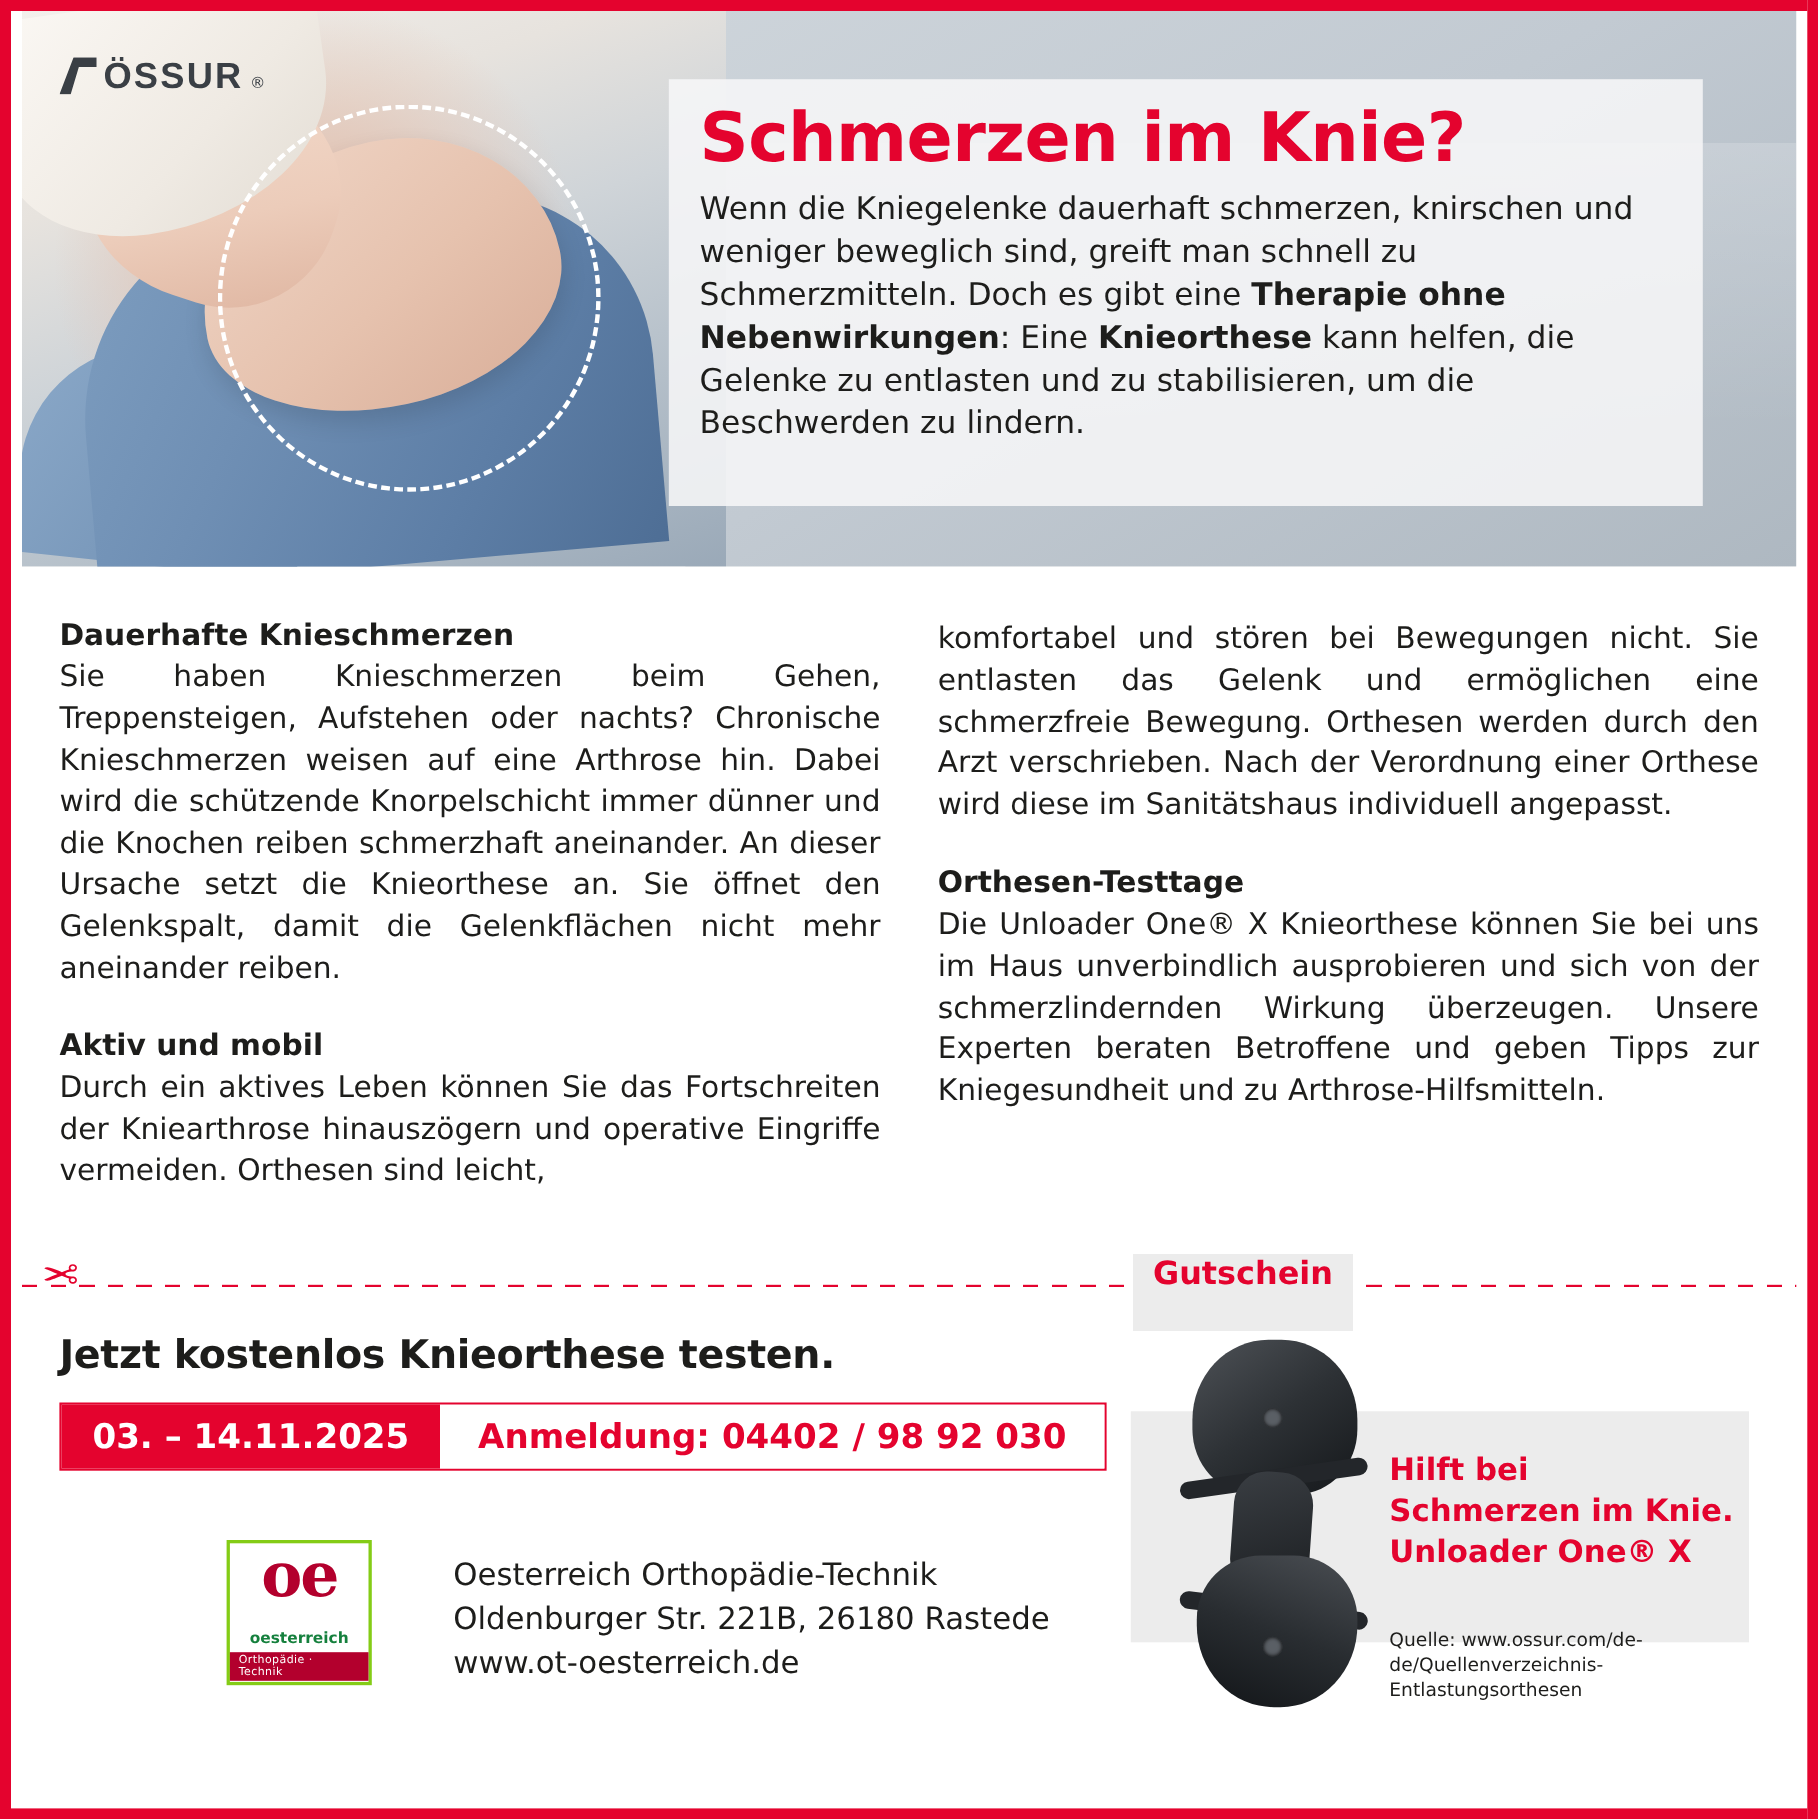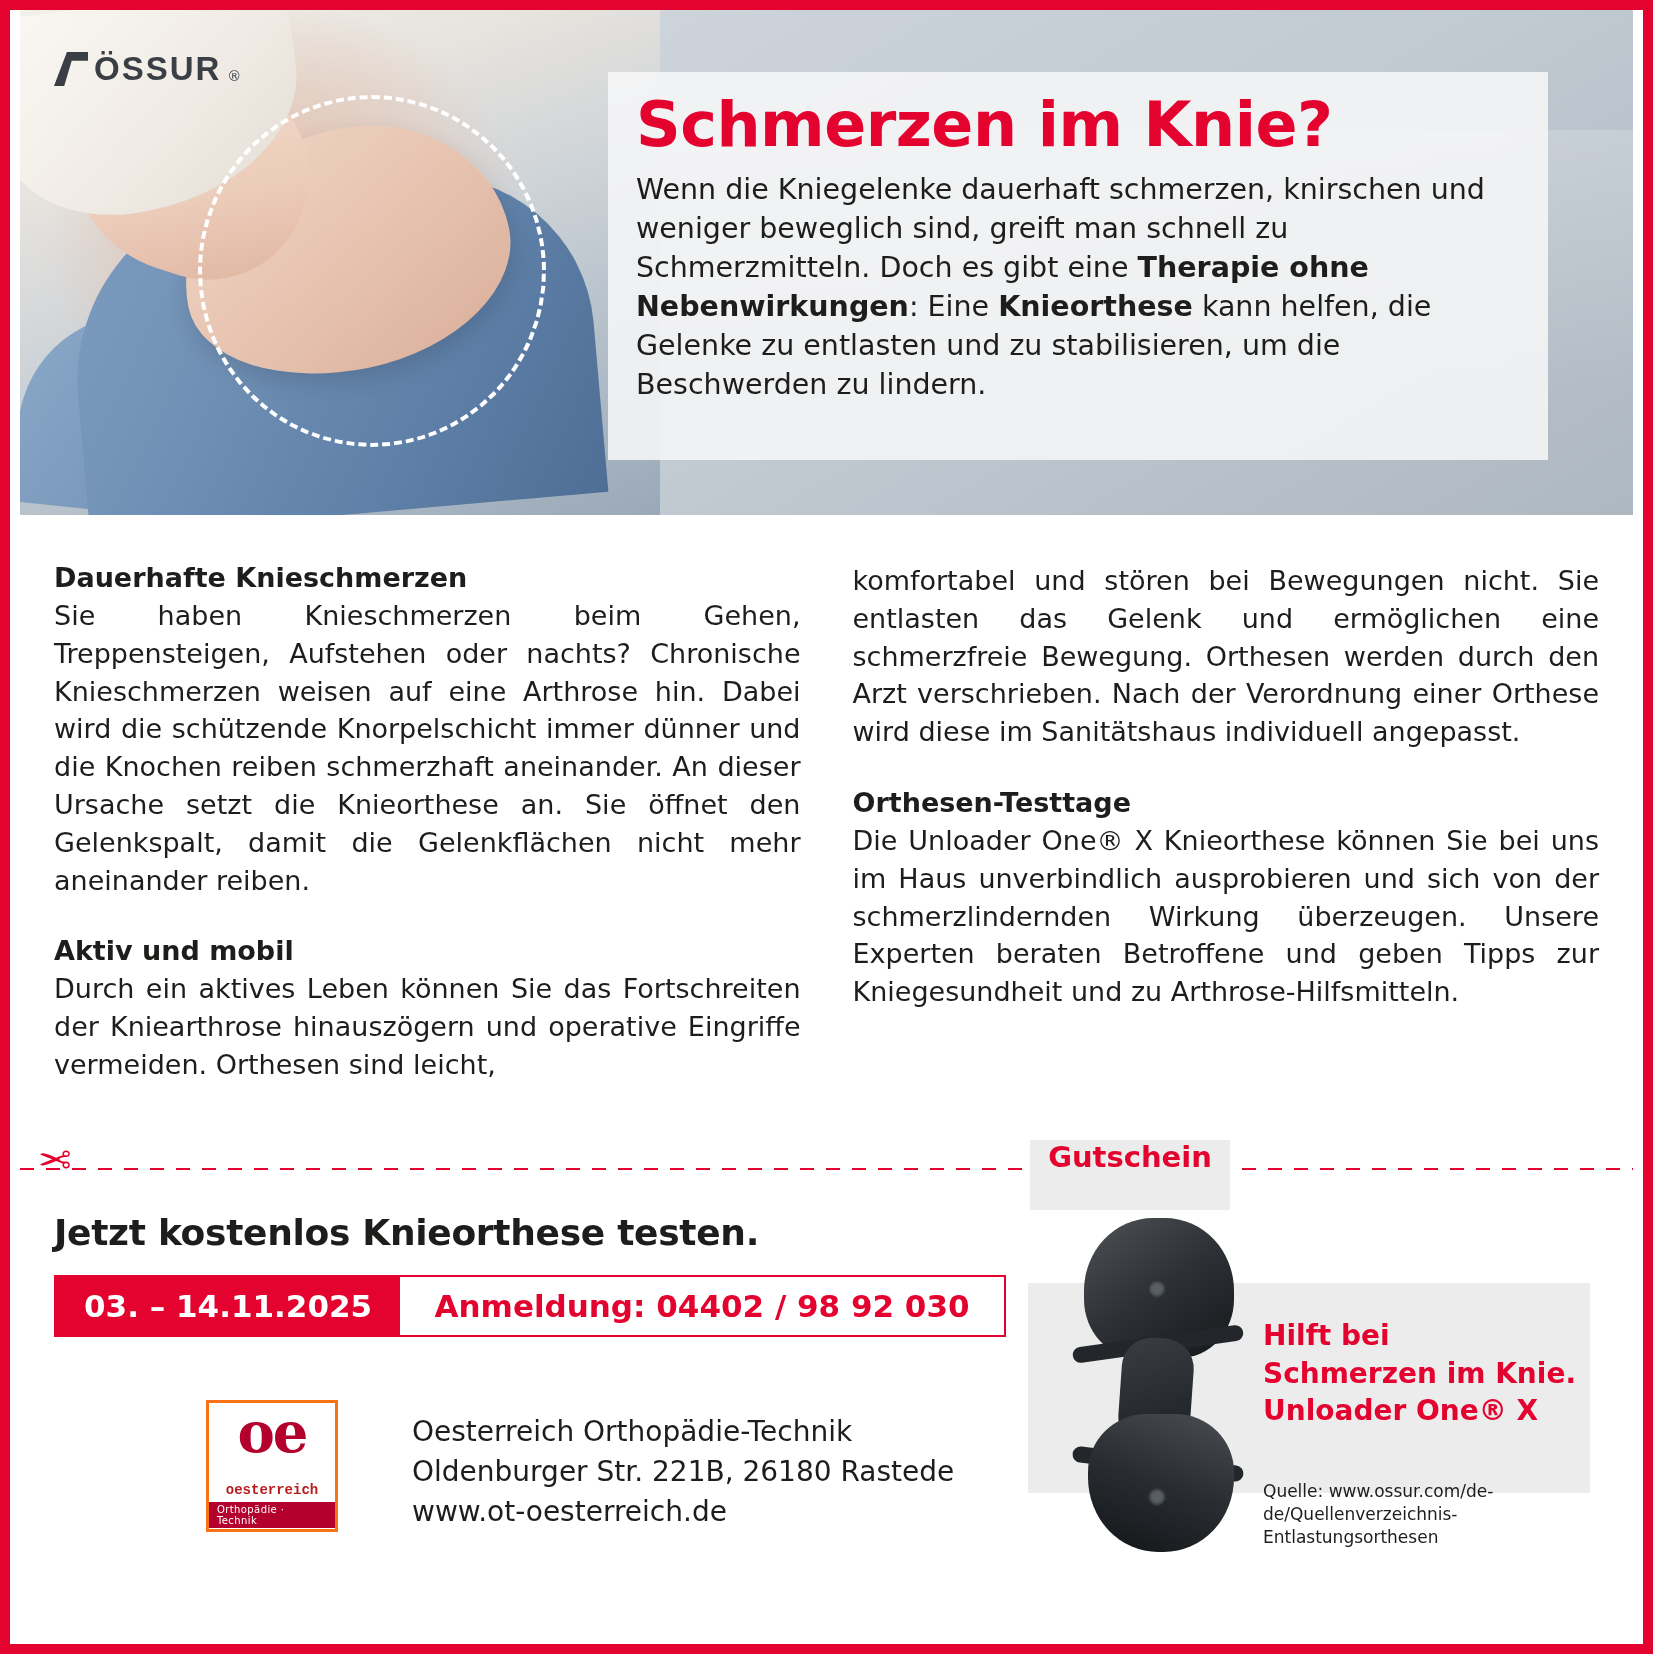--- a/index.html
+++ b/index.html
@@ -286,41 +286,40 @@
     position: absolute;
     left: 196px;
     top: 1400px;
     display: flex;
     gap: 74px;
     align-items: flex-start;
   }
   .oe-logo {
     width: 132px;
     height: 132px;
-    border: 3px solid #f97316;
+    border: 3px solid #84cc16;
     display: flex;
     flex-direction: column;
     align-items: center;
     justify-content: center;
     background: #ffffff;
   }
   .oe-mark {
     font-family: "DejaVu Serif", serif;
     font-size: 56px;
     font-weight: bold;
     color: #b3002d;
     line-height: 1;
     letter-spacing: -2px;
   }
   .oe-name {
     font-size: 14px;
     font-weight: bold;
-    color: #b91c1c;
+    color: #15803d;
     margin-top: 22px;
-    font-family: Liberation Mono, monospace;
   }
   .oe-sub {
     background: #b3002d;
     color: #ffffff;
     font-size: 10px;
     padding: 2px 8px;
     margin-top: 4px;
     letter-spacing: 0.4px;
   }
   .addr {

